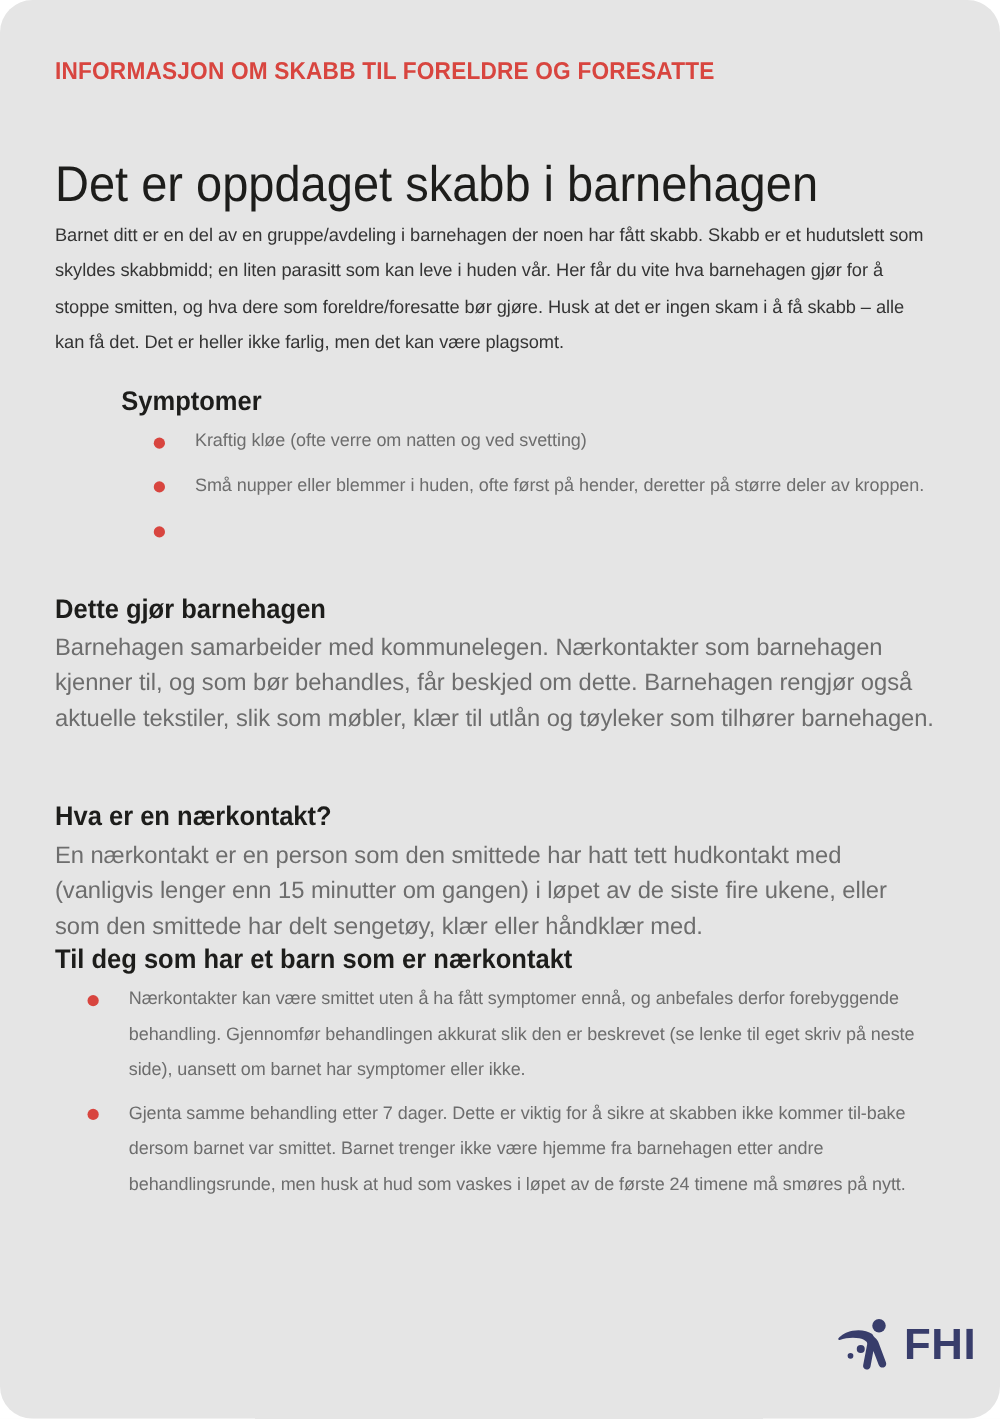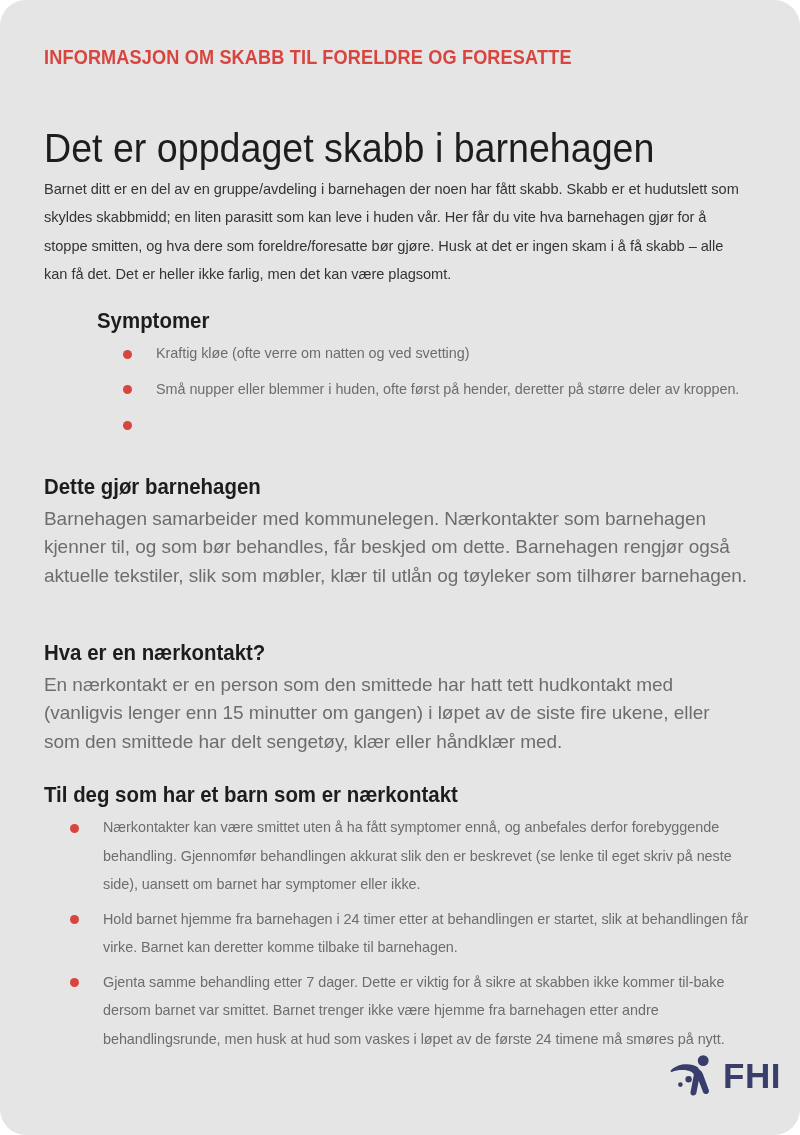--- a/index.html
+++ b/index.html
@@ -166,30 +166,26 @@
   <div class="section" style="top: 474px;">
     <h2 class="sec-h">Dette gjør barnehagen</h2>
     <p class="sec-p">Barnehagen samarbeider med kommunelegen. Nærkontakter som barnehagen kjenner til, og som bør behandles, får beskjed om dette. Barnehagen rengjør også aktuelle tekstiler, slik som møbler, klær til utlån og tøyleker som tilhører barnehagen.</p>
   </div>
 
   <div class="section" style="top: 610px; margin-top: 30px;">
     <h2 class="sec-h">Hva er en nærkontakt?</h2>
     <p class="sec-p">En nærkontakt er en person som den smittede har hatt tett hudkontakt med (vanligvis lenger enn 15 minutter om gangen) i løpet av de siste fire ukene, eller som den smittede har delt sengetøy, klær eller håndklær med.</p>
   </div>
 
-  <div class="section" style="top: 754px; margin-top: 28px;">
+  <div class="section" style="top: 754px;">
     <h2 class="sec-h">Til deg som har et barn som er nærkontakt</h2>
     <ul class="bullets tight">
       <li>
         <span class="dot"></span>
         <span>Nærkontakter kan være smittet uten å ha fått symptomer ennå, og anbefales derfor forebyggende behandling. Gjennomfør behandlingen akkurat slik den er beskrevet (se lenke til eget skriv på neste side), uansett om barnet har symptomer eller ikke.</span>
-      </li>
-      <li>
-        <span class="dot"></span>
-        <span>Hold barnet hjemme fra barnehagen i 24 timer etter at behandlingen er startet, slik at behandlingen får virke. Barnet kan deretter komme tilbake til barnehagen.</span>
       </li>
       <li>
         <span class="dot"></span>
         <span>Gjenta samme behandling etter 7 dager. Dette er viktig for å sikre at skabben ikke kommer til-bake dersom barnet var smittet. Barnet trenger ikke være hjemme fra barnehagen etter andre behandlingsrunde, men husk at hud som vaskes i løpet av de første 24 timene må smøres på nytt.</span>
       </li>
     </ul>
   </div>
 
   <div class="logo">
     <svg class="logo-mark" width="46" height="44" viewBox="0 0 46 44" aria-hidden="true">

